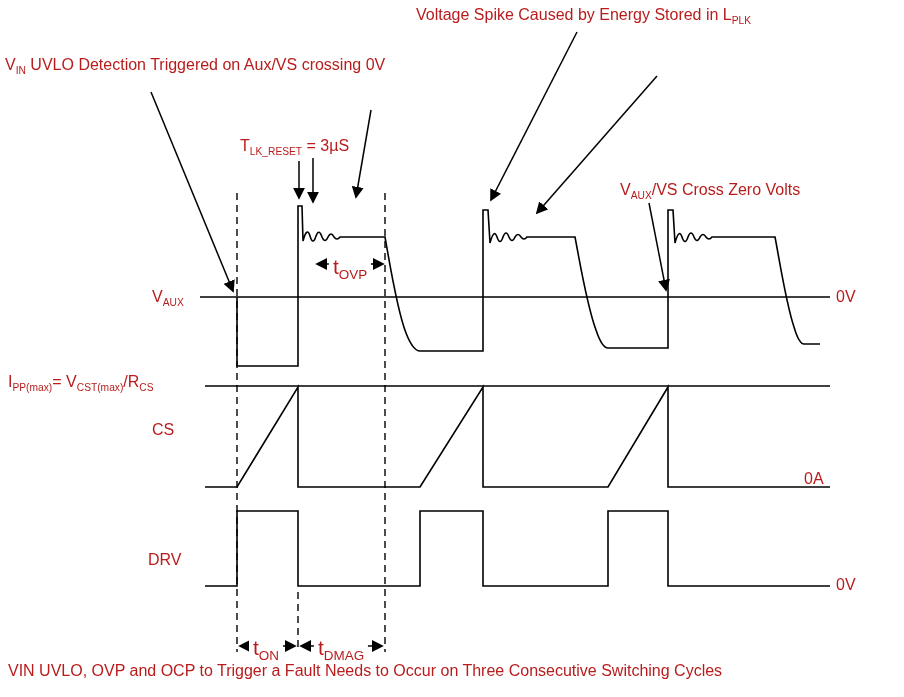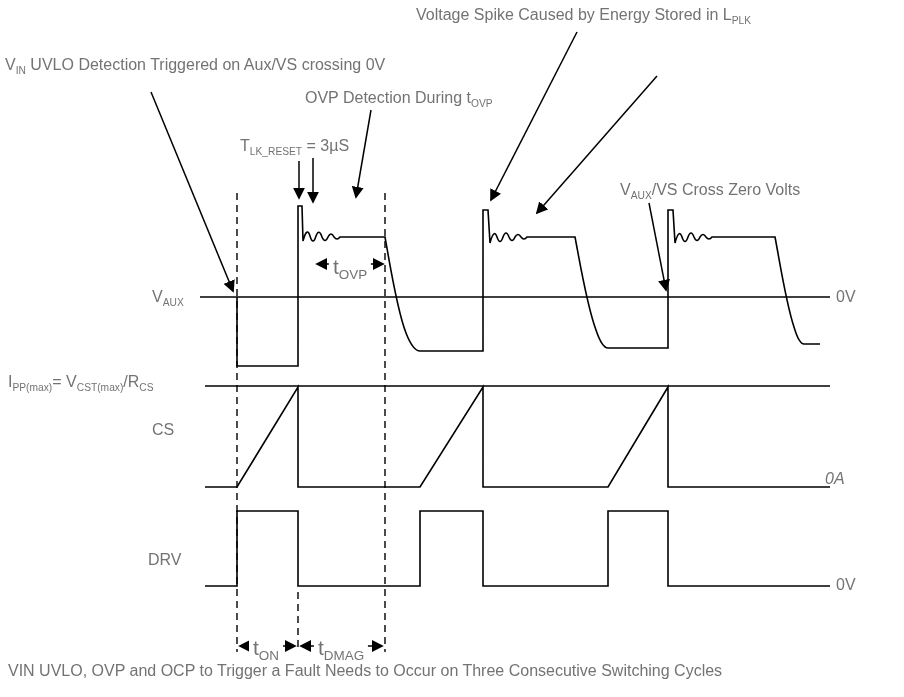--- a/index.html
+++ b/index.html
@@ -1,19 +1,19 @@
 <!DOCTYPE html>
 <html><head>
 <meta charset="utf-8">
 <style>
   html,body { margin:0; padding:0; background:#fff; }
   body { font-family:"Liberation Sans", sans-serif; color:#000; }
   .stage { position:relative; width:904px; height:697px; background:#ffffff; overflow:hidden; }
   .stage svg { position:absolute; left:0; top:0; }
-  .lbl { position:absolute; font-size:16px; line-height:1.15; white-space:nowrap; color:#737373; }
+  .lbl { position:absolute; font-size:16px; line-height:1.15; white-space:nowrap; color:#b91c1c; }
   .lbl sub { font-size:0.64em; line-height:0; }
   .mask { background:#ffffff; padding:0 4px; transform:translateX(-50%); }
   .small { font-size:21px; }
 </style>
 </head>
 <body>
 
 <div class="stage">
 
   <svg width="904" height="697" viewBox="0 0 904 697">
@@ -59,29 +59,28 @@
     <line x1="313" y1="158" x2="313" y2="202" stroke="#000" stroke-width="1.5" marker-end="url(#ah)"></line>
     <line x1="649" y1="203" x2="666" y2="290" stroke="#000" stroke-width="1.5" marker-end="url(#ah)"></line>
 
     <line x1="317" y1="264" x2="383" y2="264" stroke="#000" stroke-width="1.5" marker-start="url(#ah)" marker-end="url(#ah)"></line>
     <line x1="240" y1="646" x2="295" y2="646" stroke="#000" stroke-width="1.5" marker-start="url(#ah)" marker-end="url(#ah)"></line>
     <line x1="301" y1="646" x2="382" y2="646" stroke="#000" stroke-width="1.5" marker-start="url(#ah)" marker-end="url(#ah)"></line>
   </svg>
 
   <div class="lbl" style="left:416px; top:6px;"><span>Voltage Spike Caused by Energy Stored in  L</span><sub>PLK</sub></div>
   <div class="lbl" style="left:5px; top:56px;"><span>V</span><sub>IN</sub><span> UVLO Detection Triggered on Aux/VS crossing 0V</span></div>
-  <div class="lbl" style="left:305px; top:89px;"><span>OVP Detection During t</span><sub>OVP</sub></div>
   <div class="lbl" style="left:240px; top:137px;"><span>T</span><sub>LK_RESET</sub><span> = 3µS</span></div>
   <div class="lbl" style="left:620px; top:181px;"><span>V</span><sub>AUX</sub><span>/VS Cross Zero Volts</span></div>
 
   <div class="lbl" style="left:152px; top:288px;"><span>V</span><sub>AUX</sub></div>
   <div class="lbl" style="left:836px; top:288px;">0V</div>
   <div class="lbl" style="left:8px; top:373px;"><span>I</span><sub>PP(max)</sub><span>= V</span><sub>CST(max)</sub><span>/R</span><sub>CS</sub></div>
   <div class="lbl" style="left:152px; top:421px;">CS</div>
-  <div class="lbl" style="left:825px; top:470px;font-style:italic;">0A</div>
+  <div class="lbl" style="left:804px; top:470px;">0A</div>
   <div class="lbl" style="left:148px; top:551px;">DRV</div>
   <div class="lbl" style="left:836px; top:576px;">0V</div>
 
   <div class="lbl mask small" style="left:350px; top:255px;"><span>t</span><sub>OVP</sub></div>
   <div class="lbl mask small" style="left:266px; top:636px;"><span>t</span><sub>ON</sub></div>
   <div class="lbl mask small" style="left:341px; top:636px;text-align:center;"><span>t</span><sub>DMAG</sub></div>
 
   <div class="lbl" style="left:8px; top:662px;">VIN UVLO, OVP and OCP to Trigger a Fault Needs to Occur on Three Consecutive Switching Cycles</div>
 
 </div>

